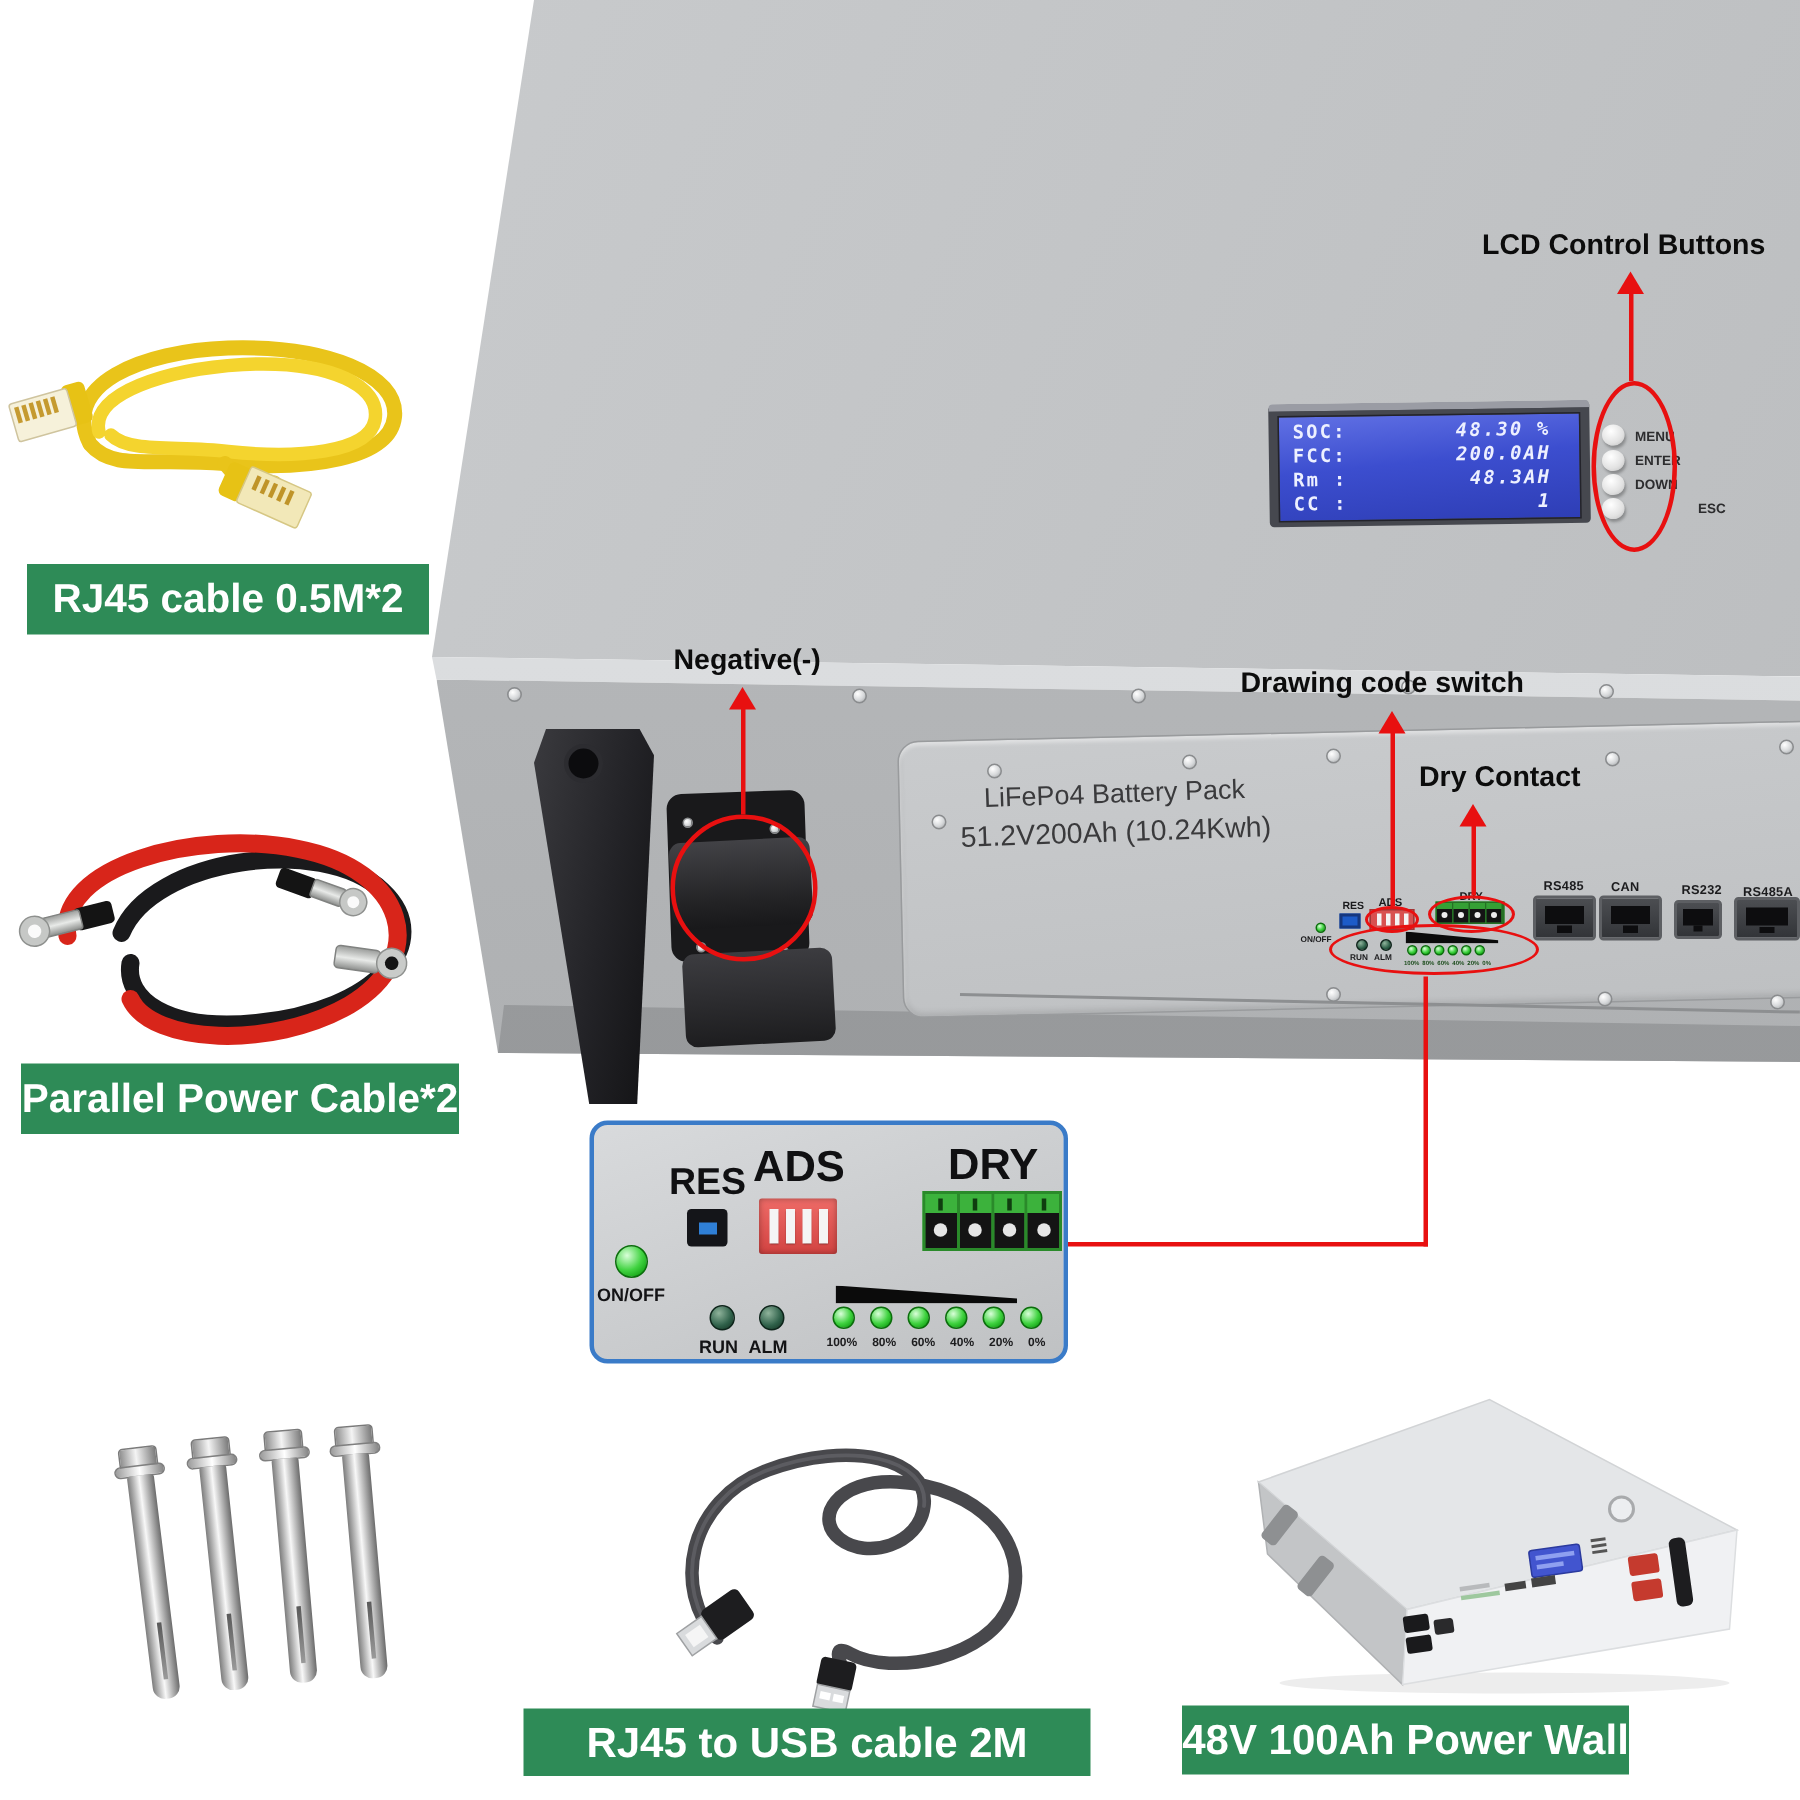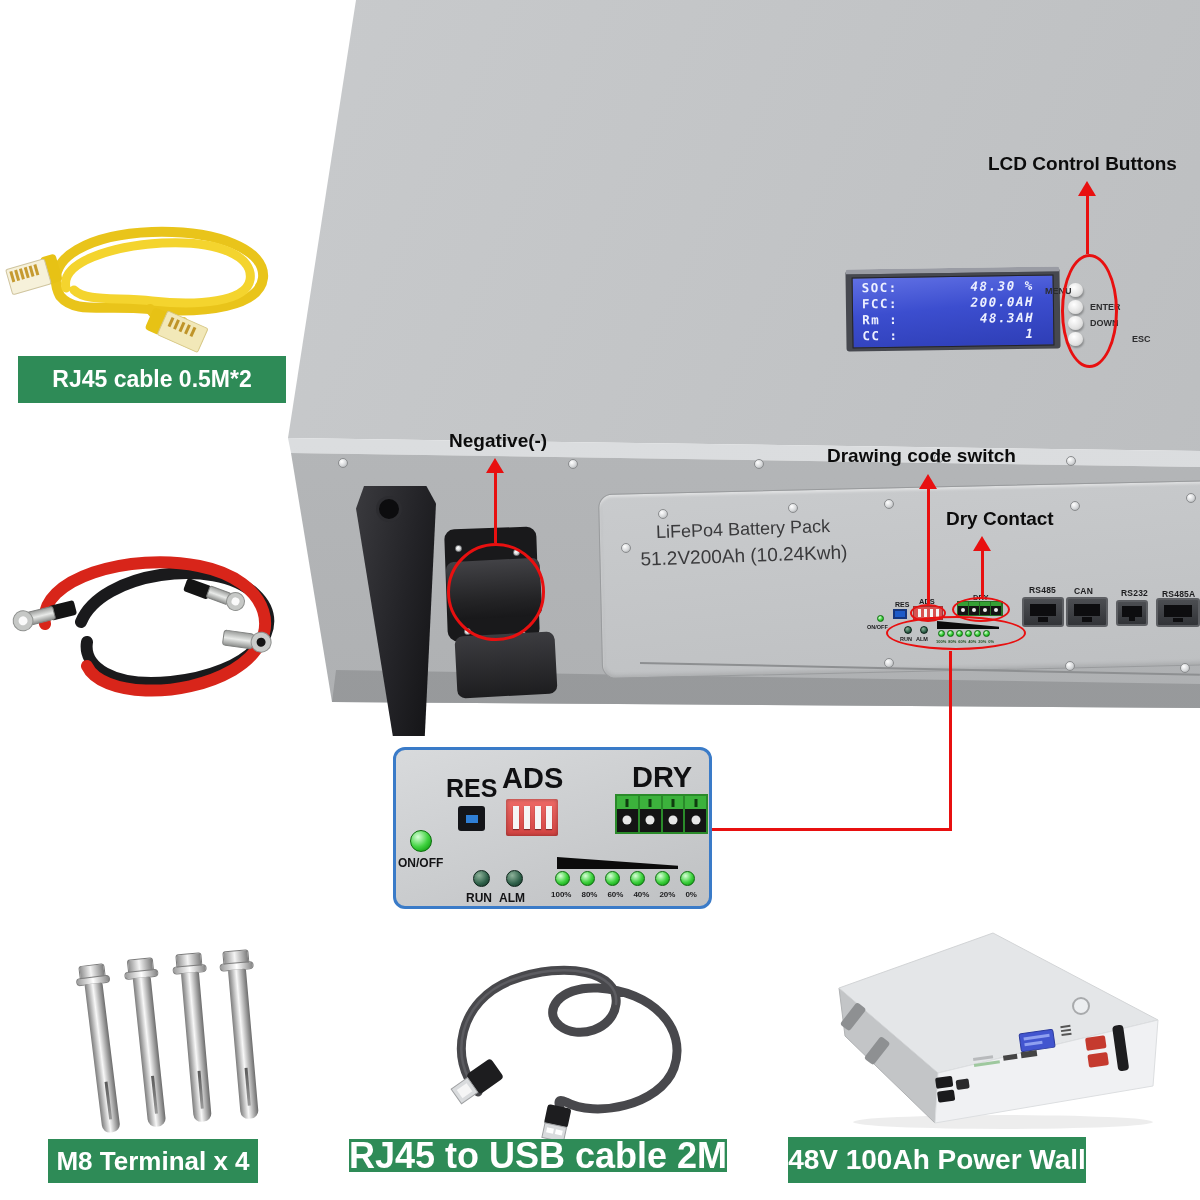--- a/index.html
+++ b/index.html
@@ -185,21 +185,21 @@
             <span>CC :</span>
             <span class="v">1</span>
           </div>
       </div>
     </div>
 
     <div class="abs lcd-btn" style="left:1068px;top:283px"></div>
     <div class="abs lcd-btn" style="left:1068px;top:300px"></div>
     <div class="abs lcd-btn" style="left:1068px;top:316px"></div>
     <div class="abs lcd-btn" style="left:1068px;top:332px"></div>
-    <div class="lcd-btn-label" style="left:1045px;top:286px">MENU</div>
+    <div class="lcd-btn-label" style="left:1090px;top:286px">MENU</div>
     <div class="lcd-btn-label" style="left:1090px;top:302px">ENTER</div>
     <div class="lcd-btn-label" style="left:1090px;top:318px">DOWN</div>
     <div class="lcd-btn-label" style="left:1132px;top:334px">ESC</div>
 
     <div class="abs led-green" style="left:877px;top:615px;width:7px;height:7px"></div>
     <div class="mini-label" style="left:867px;top:624px;font-size:5.5px">ON/OFF</div>
     <div class="mini-label" style="left:895px;top:601px;font-size:7px">RES</div>
     <div class="abs mini-res"></div>
     <div class="mini-label" style="left:919px;top:597px;font-size:7.5px">ADS</div>
     <div class="abs mini-ads">
@@ -286,21 +286,21 @@
     <g transform="translate(166,112) rotate(24)">
       <rect x="-12" y="2" width="16" height="24" rx="4" fill="#e7c215"></rect>
       <rect x="2" y="0" width="44" height="26" rx="2" fill="#f2e8b8" stroke="#d6c784"></rect>
       <rect x="8" y="4" width="3" height="10" fill="#bf9429"></rect>
         <rect x="14" y="4" width="3" height="10" fill="#bf9429"></rect>
         <rect x="20" y="4" width="3" height="10" fill="#bf9429"></rect>
         <rect x="26" y="4" width="3" height="10" fill="#bf9429"></rect>
         <rect x="32" y="4" width="3" height="10" fill="#bf9429"></rect>
     </g>
   </svg>
-  <div class="badge" style="left:18px;top:356px;width:268px;height:47px;font-size:23px">RJ45 cable 0.5M*2</div>
+  <div class="badge" style="left:18px;top:376px;width:268px;height:47px;font-size:27px">RJ45 cable 0.5M*2</div>
 
   <svg class="abs" style="left:3px;top:538px" width="310" height="175" viewBox="0 0 310 175">
     <defs>
       <linearGradient id="metal" x1="0" y1="0" x2="0" y2="1">
         <stop offset="0" stop-color="#9a9c9a"></stop>
           <stop offset=".5" stop-color="#e8eae8"></stop>
           <stop offset="1" stop-color="#8a8c8a"></stop>
       </linearGradient>
     </defs>
     <path d="M78,84 C98,34 212,18 252,56 C288,90 248,136 168,144 C108,150 80,128 84,104" fill="none" stroke="#1a1a1c" stroke-width="12" stroke-linecap="round"></path>
@@ -316,20 +316,21 @@
       <rect x="0" y="2" width="22" height="12" rx="2" fill="url(#metal)" stroke="#808280"></rect>
       <circle cx="29" cy="8" r="9" fill="#c6c8c6" stroke="#8e908e"></circle>
       <circle cx="29" cy="8" r="4" fill="#fafafa"></circle>
     </g>
     <g transform="translate(222,88) rotate(8)">
       <rect x="0" y="4" width="30" height="15" rx="3" fill="url(#metal)" stroke="#808280"></rect>
       <circle cx="38" cy="11" r="10" fill="#c9cbc9" stroke="#8e908e"></circle>
       <circle cx="38" cy="11" r="4.5" fill="#141414"></circle>
     </g>
   </svg>
+  <div class="badge" style="left:14px;top:709px;width:292px;height:47px;font-size:27px">Parallel Power Cable*2</div>
 
   <div class="abs detail-panel">
     <div class="abs led-green" style="left:14px;top:80px;width:22px;height:22px"></div>
     <div class="dp-small" style="left:2px;top:106px;font-size:12px">ON/OFF</div>
     <div class="dp-title" style="left:50px;top:24px;font-size:25px">RES</div>
     <div class="dp-res-switch">
         <i></i>
       </div>
     <div class="dp-title" style="left:106px;top:12px;font-size:29px">ADS</div>
     <div class="dp-ads">
@@ -387,38 +388,37 @@
         <div class="bolt-shaft"></div>
         <div class="bolt-slot"></div>
       </div>
     <div class="bolt" style="left:146px;top:0;transform:rotate(-5deg)">
         <div class="bolt-head"></div>
         <div class="bolt-washer"></div>
         <div class="bolt-shaft"></div>
         <div class="bolt-slot"></div>
       </div>
   </div>
-  <div class="badge" style="left:48px;top:1139px;width:210px;height:44px;font-size:26px">M8 Terminal x 4</div>
 
   <svg class="abs" style="left:408px;top:942px" width="300" height="200" viewBox="0 0 300 200">
     <path d="M70,150 C40,118 50,58 104,38 C158,18 212,30 208,62 C205,88 170,98 152,84 C134,70 150,44 190,46 C244,49 280,86 266,126 C252,164 186,176 158,160 C150,156 150,160 152,166" fill="none" stroke="#48484c" stroke-width="9" stroke-linecap="round"></path>
     <path d="M70,150 C40,118 50,58 104,38 C158,18 212,30 208,62" fill="none" stroke="#6d6d73" stroke-width="2.5" stroke-linecap="round" opacity=".55"></path>
     <g transform="translate(48,140) rotate(-35)">
       <rect x="12" y="0" width="30" height="24" rx="4" fill="#1d1d1f"></rect>
       <rect x="-8" y="3" width="20" height="18" fill="#d9dbdd" stroke="#9fa1a3"></rect>
       <rect x="-4" y="7" width="12" height="10" fill="#f5f5f5"></rect>
     </g>
     <g transform="translate(140,162) rotate(12)">
       <rect x="0" y="0" width="24" height="20" rx="3" fill="#1d1d1f"></rect>
       <rect x="1" y="19" width="22" height="15" fill="#d9dbdd" stroke="#9fa1a3"></rect>
       <rect x="4" y="23" width="7" height="5" fill="#ffffff"></rect>
         <rect x="13" y="23" width="7" height="5" fill="#ffffff"></rect>
     </g>
   </svg>
-  <div class="badge" style="left:349px;top:1139px;width:378px;height:33px;font-size:36px">RJ45 to USB cable 2M</div>
+  <div class="badge" style="left:349px;top:1139px;width:378px;height:45px;font-size:28px">RJ45 to USB cable 2M</div>
 
   <svg class="abs" style="left:823px;top:928px" width="370" height="205" viewBox="0 0 370 205">
     <ellipse cx="180" cy="194" rx="150" ry="7" fill="rgba(0,0,0,0.07)"></ellipse>
     <polygon points="16,60 115,145 112,195 22,108" fill="#c3c5c7" stroke="#b0b2b4" stroke-width="1"></polygon>
     <polygon points="16,60 170,5 335,92 115,145" fill="#e4e6e8" stroke="#d2d4d6" stroke-width="1"></polygon>
     <polygon points="115,145 335,92 330,158 112,195" fill="#f0f1f3" stroke="#dcdee0" stroke-width="1"></polygon>
     <g transform="translate(34,74) rotate(38)">
         <rect width="12" height="28" rx="3" fill="#8e9092"></rect>
       </g>
     <g transform="translate(58,108) rotate(38)">

